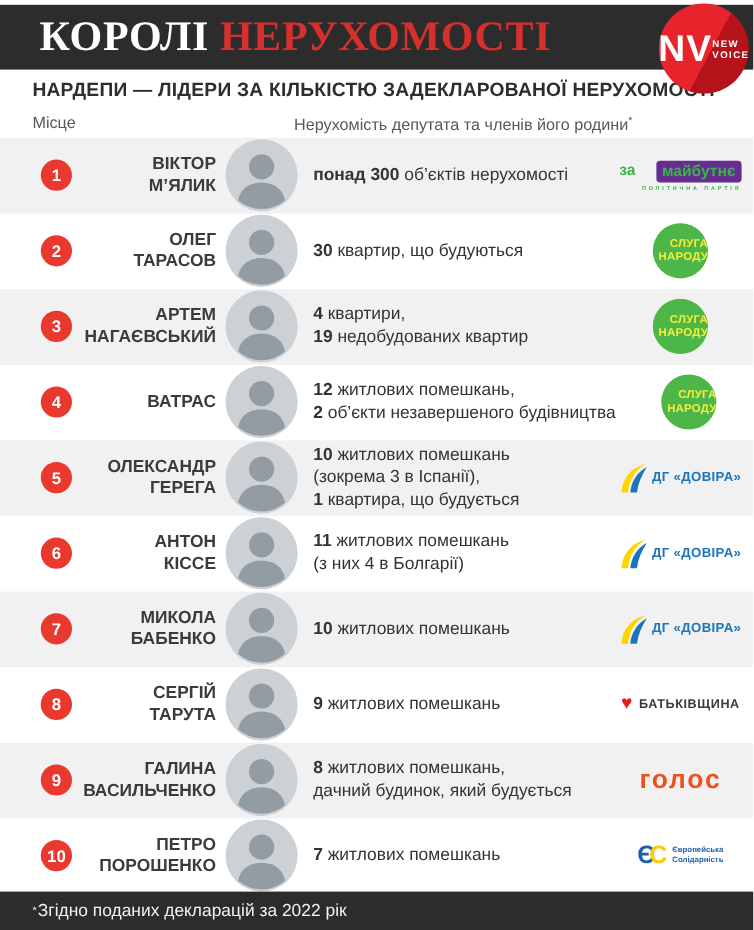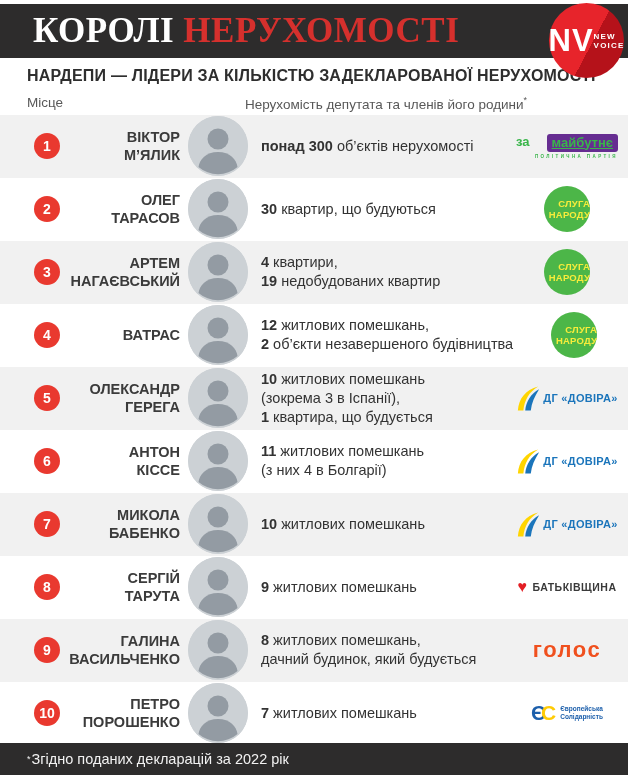--- a/index.html
+++ b/index.html
@@ -48,21 +48,21 @@
   .sluga{width:46px;height:46px;border-radius:50%;display:flex;flex-direction:column;
          align-items:flex-end;justify-content:center;font-weight:bold;font-size:9.5px;
          line-height:11px;letter-spacing:.2px;}
   .dovira{display:flex;align-items:center;gap:3px;}
   .dovira-label{font-size:11px;font-weight:bold;letter-spacing:.3px;}
   .bat{display:flex;align-items:center;gap:5px;font-size:10.5px;font-weight:bold;
        letter-spacing:.5px;}
   .bat-heart{font-size:16px;line-height:14px;}
   .holos{font-size:22px;font-weight:bold;letter-spacing:1.5px;}
   .zm-top{display:flex;align-items:flex-start;font-size:13px;font-weight:bold;gap:17px;}
-  .zm-box{border-radius:3px;padding:1px 5px 2px 5px;text-decoration:underline;}
+  .zm-box{border-radius:3px;padding:1px 5px 2px 5px;}
   .zm-sub{font-size:4.5px;font-weight:bold;letter-spacing:2.4px;margin-top:2px;
           text-align:right;}
   .es{display:flex;align-items:center;gap:4px;}
   .es-letters{font-size:21px;font-weight:bold;line-height:20px;display:flex;}
   .es-letters .s{margin-left:-5px;}
   .es-text{font-size:6.5px;font-weight:bold;line-height:8px;}
 
   
   .footer{position:absolute;left:0;right:0;bottom:0;height:32px;background:#2d2c2c;
           color:#f2f2f2;font-size:14.5px;display:flex;align-items:center;

